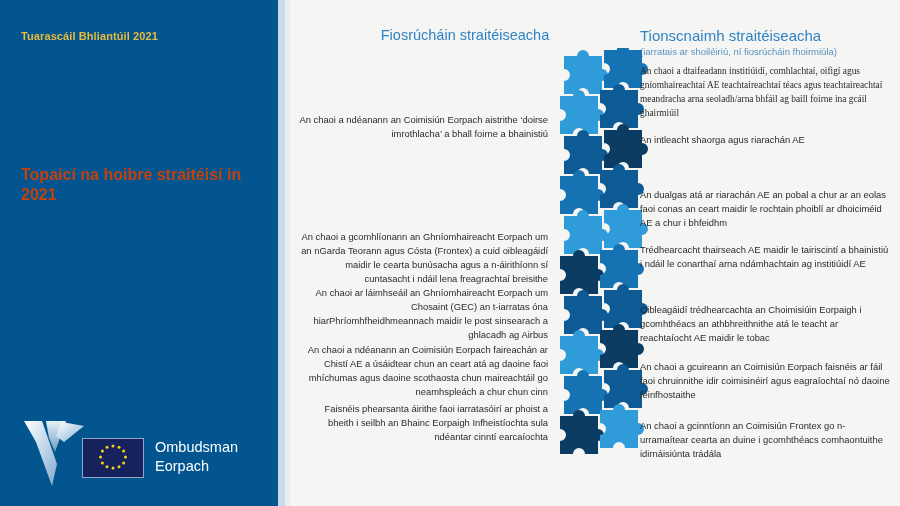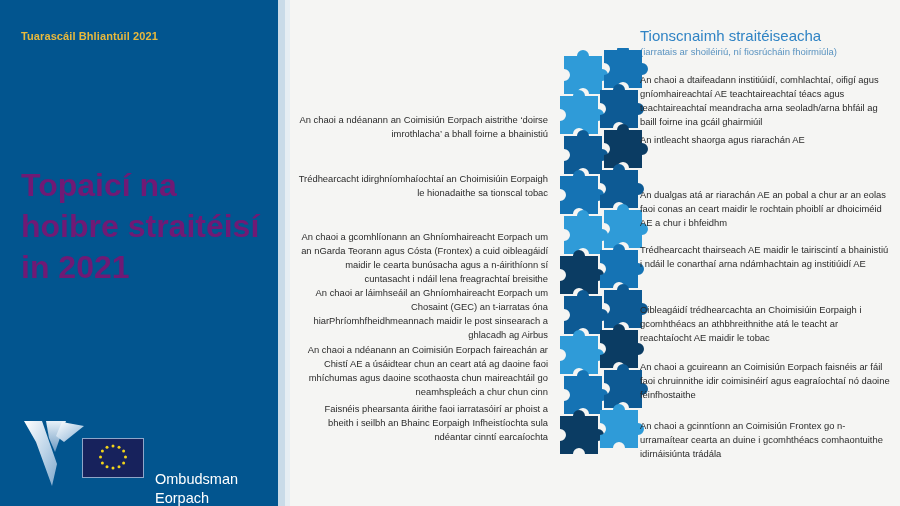--- a/index.html
+++ b/index.html
@@ -24,33 +24,33 @@
     position:absolute;left:285px;top:0;width:5px;height:506px;
     background:#e6eef3;
   }
   .report-kicker{
     position:absolute;left:21px;top:30px;
     color:#e9b93c;font-size:11px;font-weight:bold;letter-spacing:.1px;
     white-space:nowrap;
   }
   .panel-title{
     position:absolute;left:21px;top:165px;width:240px;
-    color:#701a75;font-size:32px;font-weight:bold;line-height:1.28;
+    color:#c2410c;font-size:16px;font-weight:bold;line-height:1.28;
   }
 
   
   .logo{position:absolute;left:22px;top:416px;width:240px;height:72px;}
   .logo-mark{position:absolute;left:0;top:0;width:64px;height:72px;}
   .logo-flag{
     position:absolute;left:60px;top:22px;width:62px;height:40px;
     background:#17225c;border:1px solid #8fa6c9;box-sizing:border-box;
   }
   .logo-text{
     position:absolute;left:133px;top:22px;
-    color:#ffffff;font-size:14.5px;line-height:1.28;font-weight:400;margin-top:32px;
+    color:#ffffff;font-size:14.5px;line-height:1.28;font-weight:400;
   }
   .logo-text span{display:block;}
 
   
   .col-head-left{
     position:absolute;left:360px;top:27px;width:210px;text-align:center;
     color:#2f83c4;font-size:14.5px;font-weight:400;
   }
   .col-head-right{
     position:absolute;left:640px;top:27px;width:250px;
@@ -130,20 +130,21 @@
           <circle cx="24" cy="8.3" r="1.5"></circle>
         </g>
       </svg>
     </div>
     <div class="logo-text">
       <span>Ombudsman</span>
       <span>Eorpach</span>
     </div>
   </div>
 
+  <div class="col-head-left">Fiosrúcháin straitéiseacha</div>
 
   <div class="col-head-right">Tionscnaimh straitéiseacha</div>
 
   <div class="col-head-sub">(iarratais ar shoiléiriú, ní fiosrúcháin fhoirmiúla)</div>
 
   <div class="puzzle">
     <svg width="96" height="420" viewBox="0 0 96 420">
       <defs>
 
         <g id="tile">
@@ -184,29 +185,28 @@
         <use href="#tile" x="44" y="320" fill="#0d5a94"></use>
 
         <use href="#tile" x="0" y="366" fill="#0b3c63"></use>
         <use href="#tile" x="40" y="360" fill="#2f9bd8"></use>
       </g>
     </svg>
   </div>
 
   <div class="col-left">
     <div class="item" style="top:101px;">An chaoi a ndéanann an Coimisiún Eorpach aistrithe ‘doirse imrothlacha’ a bhall foirne a bhainistiú</div>
-    <div class="item" style="top:160px;">Trédhearcacht idirghníomhaíochtaí an Choimisiúin Eorpaigh le hionadaithe sa tionscal tobac</div>
     <div class="item" style="top:218px;">An chaoi a gcomhlíonann an Ghníomhaireacht Eorpach um an nGarda Teorann agus Cósta (Frontex) a cuid oibleagáidí maidir le cearta bunúsacha agus a n-áirithíonn sí cuntasacht i ndáil lena freagrachtaí breisithe</div>
     <div class="item" style="top:274px;">An chaoi ar láimhseáil an Ghníomhaireacht Eorpach um Chosaint (GEC) an t-iarratas óna hiarPhríomhfheidhmeannach maidir le post sinsearach a ghlacadh ag Airbus</div>
     <div class="item" style="top:331px;">An chaoi a ndéanann an Coimisiún Eorpach faireachán ar Chistí AE a úsáidtear chun an ceart atá ag daoine faoi mhíchumas agus daoine scothaosta chun maireachtáil go neamhspleách a chur chun cinn</div>
     <div class="item" style="top:390px;">Faisnéis phearsanta áirithe faoi iarratasóirí ar phoist a bheith i seilbh an Bhainc Eorpaigh Infheistíochta sula ndéantar cinntí earcaíochta</div>
   </div>
 
   <div class="col-right">
-    <div class="item" style="top:73px;">An chaoi a dtaifeadann institiúidí, comhlachtaí, oifigí agus gníomhaireachtaí AE teachtaireachtaí téacs agus teachtaireachtaí meandracha arna seoladh/arna bhfáil ag baill foirne ina gcáil ghairmiúil</div>
+    <div class="item" style="top:65px;font-family:Liberation Serif, serif;">An chaoi a dtaifeadann institiúidí, comhlachtaí, oifigí agus gníomhaireachtaí AE teachtaireachtaí téacs agus teachtaireachtaí meandracha arna seoladh/arna bhfáil ag baill foirne ina gcáil ghairmiúil</div>
     <div class="item" style="top:133px;">An intleacht shaorga agus riarachán AE</div>
     <div class="item" style="top:188px;">An dualgas atá ar riarachán AE an pobal a chur ar an eolas faoi conas an ceart maidir le rochtain phoiblí ar dhoiciméid AE a chur i bhfeidhm</div>
     <div class="item" style="top:243px;">Trédhearcacht thairseach AE maidir le tairiscintí a bhainistiú i ndáil le conarthaí arna ndámhachtain ag institiúidí AE</div>
     <div class="item" style="top:303px;">Oibleagáidí trédhearcachta an Choimisiúin Eorpaigh i gcomhthéacs an athbhreithnithe atá le teacht ar reachtaíocht AE maidir le tobac</div>
     <div class="item" style="top:360px;">An chaoi a gcuireann an Coimisiún Eorpach faisnéis ar fáil faoi chruinnithe idir coimisinéirí agus eagraíochtaí nó daoine féinfhostaithe</div>
     <div class="item" style="top:419px;">An chaoi a gcinntíonn an Coimisiún Frontex go n-urramaítear cearta an duine i gcomhthéacs comhaontuithe idirnáisiúnta trádála</div>
   </div>
 
 </div>
 

